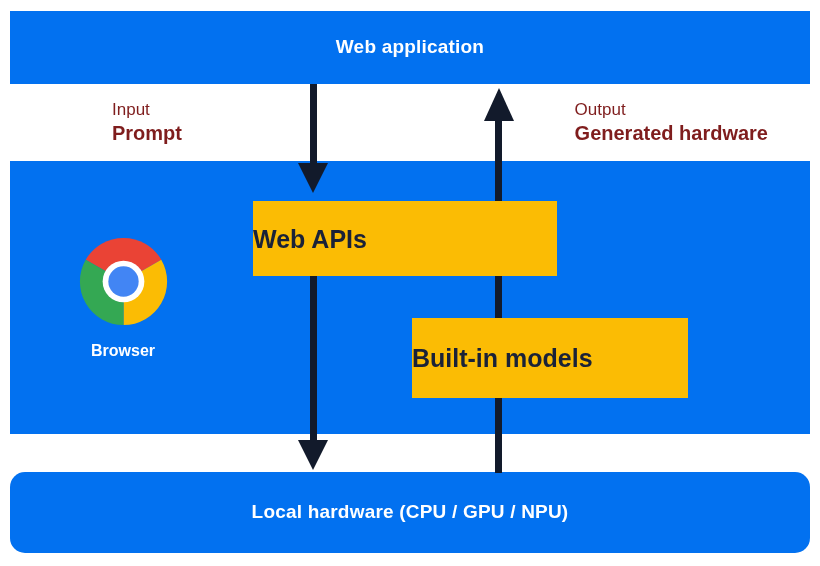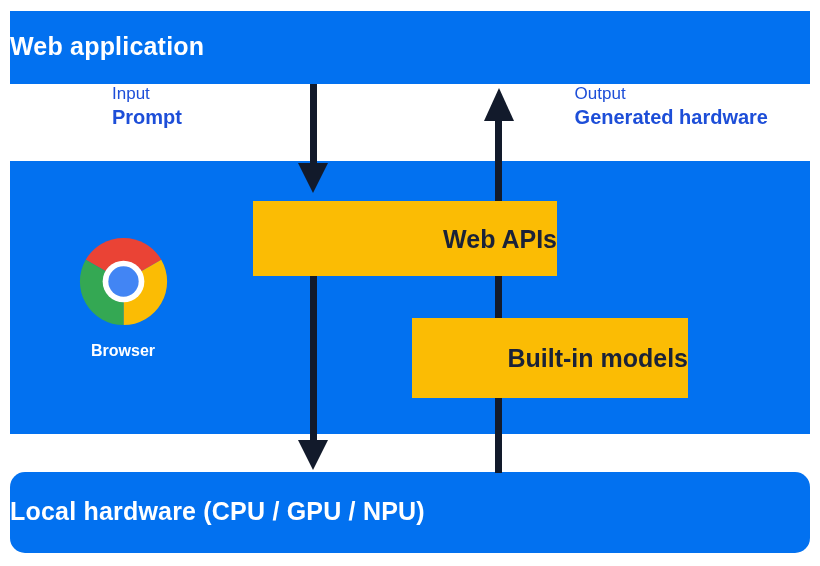--- a/index.html
+++ b/index.html
@@ -6,40 +6,40 @@
   .canvas{
     position:relative;width:820px;height:566px;background:#fff;
     font-family:"Liberation Sans",sans-serif;overflow:hidden;
   }
   .bar{position:absolute;left:10px;width:800px;background:#0271f0;z-index:1;}
   .bar-top{top:11px;height:73px;}
   .bar-mid{top:161px;height:273px;}
   .bar-bottom{top:472px;height:81px;border-radius:15px;}
   .bar-title{
     position:absolute;left:0;right:0;top:50%;transform:translateY(-54%);
-    text-align:left;color:#fff;font-size:25px;font-weight:bold;letter-spacing:.2px;
+    text-align:center;color:#fff;font-size:19px;font-weight:bold;letter-spacing:.2px;
   }
-  .flow-label{position:absolute;top:83px;z-index:2;color:#1d4ed8;}
+  .flow-label{position:absolute;top:99px;z-index:2;color:#7f1d1d;}
   .flow-label .caption{font-size:17px;line-height:22px;}
   .flow-label .value{font-size:20px;font-weight:bold;line-height:24px;}
   .flow-label-input{left:112px;text-align:left;}
   .flow-label-output{right:52px;text-align:left;}
   .shaft{position:absolute;width:7px;background:#121a2b;z-index:2;}
   .head{position:absolute;width:30px;background:#121a2b;z-index:2;}
   .head-down{clip-path:polygon(0 0,100% 0,50% 100%);height:30px;}
   .head-up{clip-path:polygon(50% 0,100% 100%,0 100%);height:33px;}
   .shaft-d1{left:310px;top:84px;height:80px;}
   .head-d1{left:298px;top:163px;}
   .shaft-d2{left:310px;top:276px;height:165px;}
   .head-d2{left:298px;top:440px;}
   .head-u1{left:484px;top:88px;}
   .shaft-u1{left:495px;top:119px;height:354px;}
   .ybox{
     position:absolute;background:#fbbc04;z-index:3;display:flex;
-    align-items:center;justify-content:flex-end;text-align:center;
+    align-items:center;justify-content:flex-start;text-align:center;
     color:#1a2238;font-size:25px;font-weight:bold;line-height:36px;
   }
   .ybox-webapis{left:253px;top:201px;width:304px;height:75px;}
   .ybox-builtin{left:412px;top:318px;width:276px;height:80px;}
   .chrome-logo{position:absolute;left:78px;top:236px;width:91px;height:91px;z-index:2;}
   .browser-label{
     position:absolute;left:43px;top:342px;width:160px;z-index:2;
     text-align:center;color:#fff;font-size:16px;font-weight:bold;
   }
 </style>

